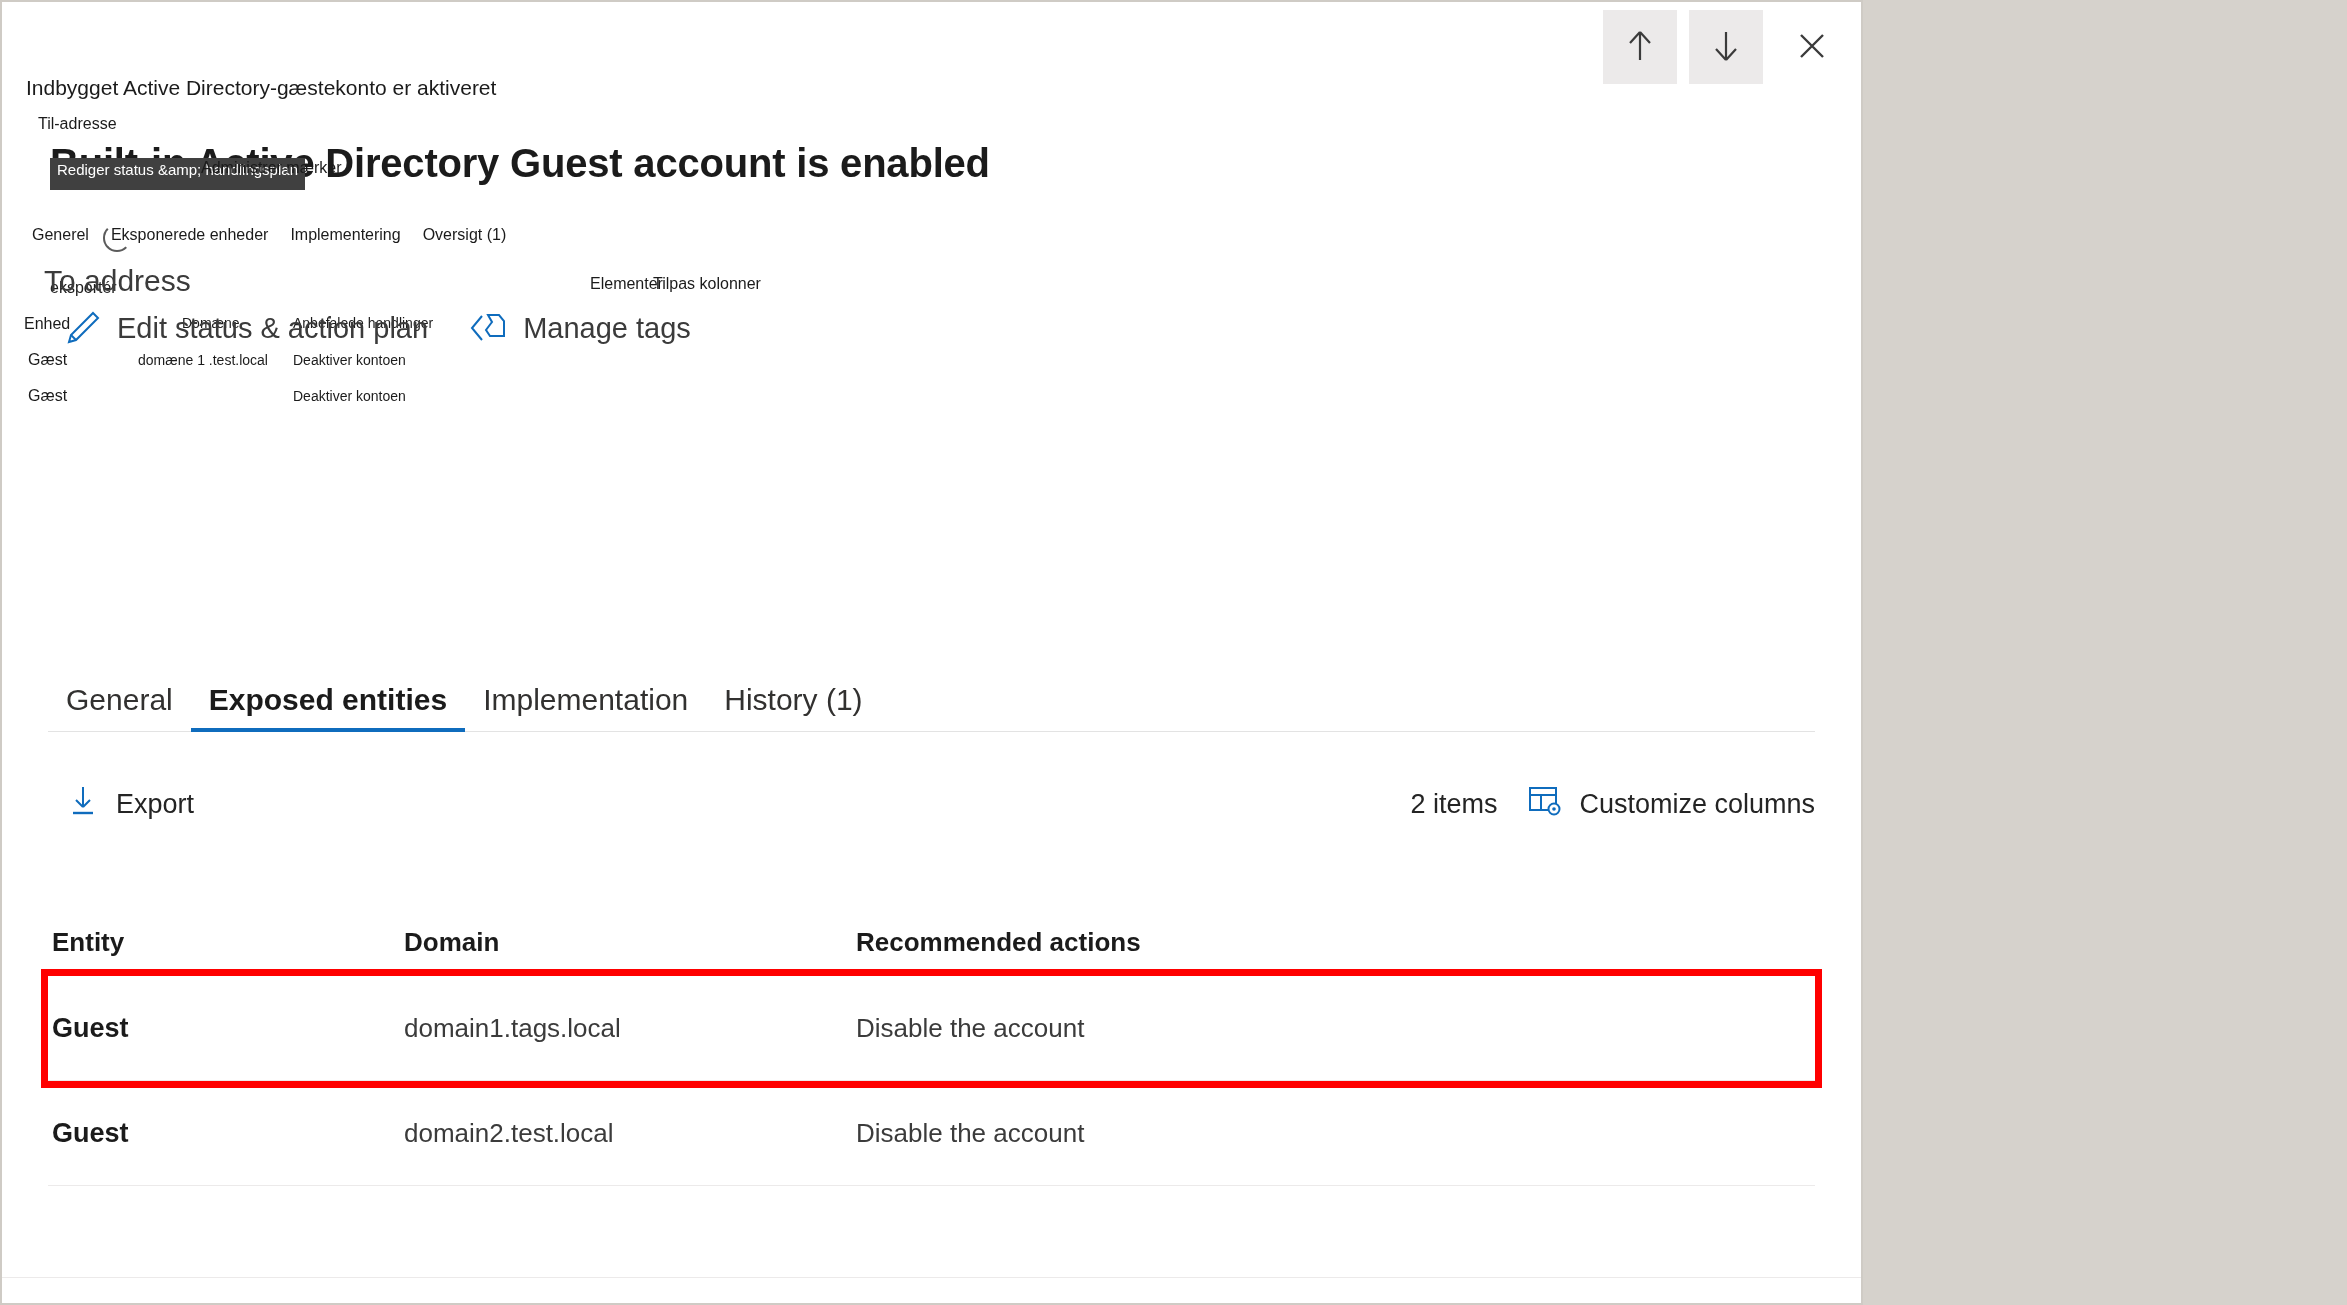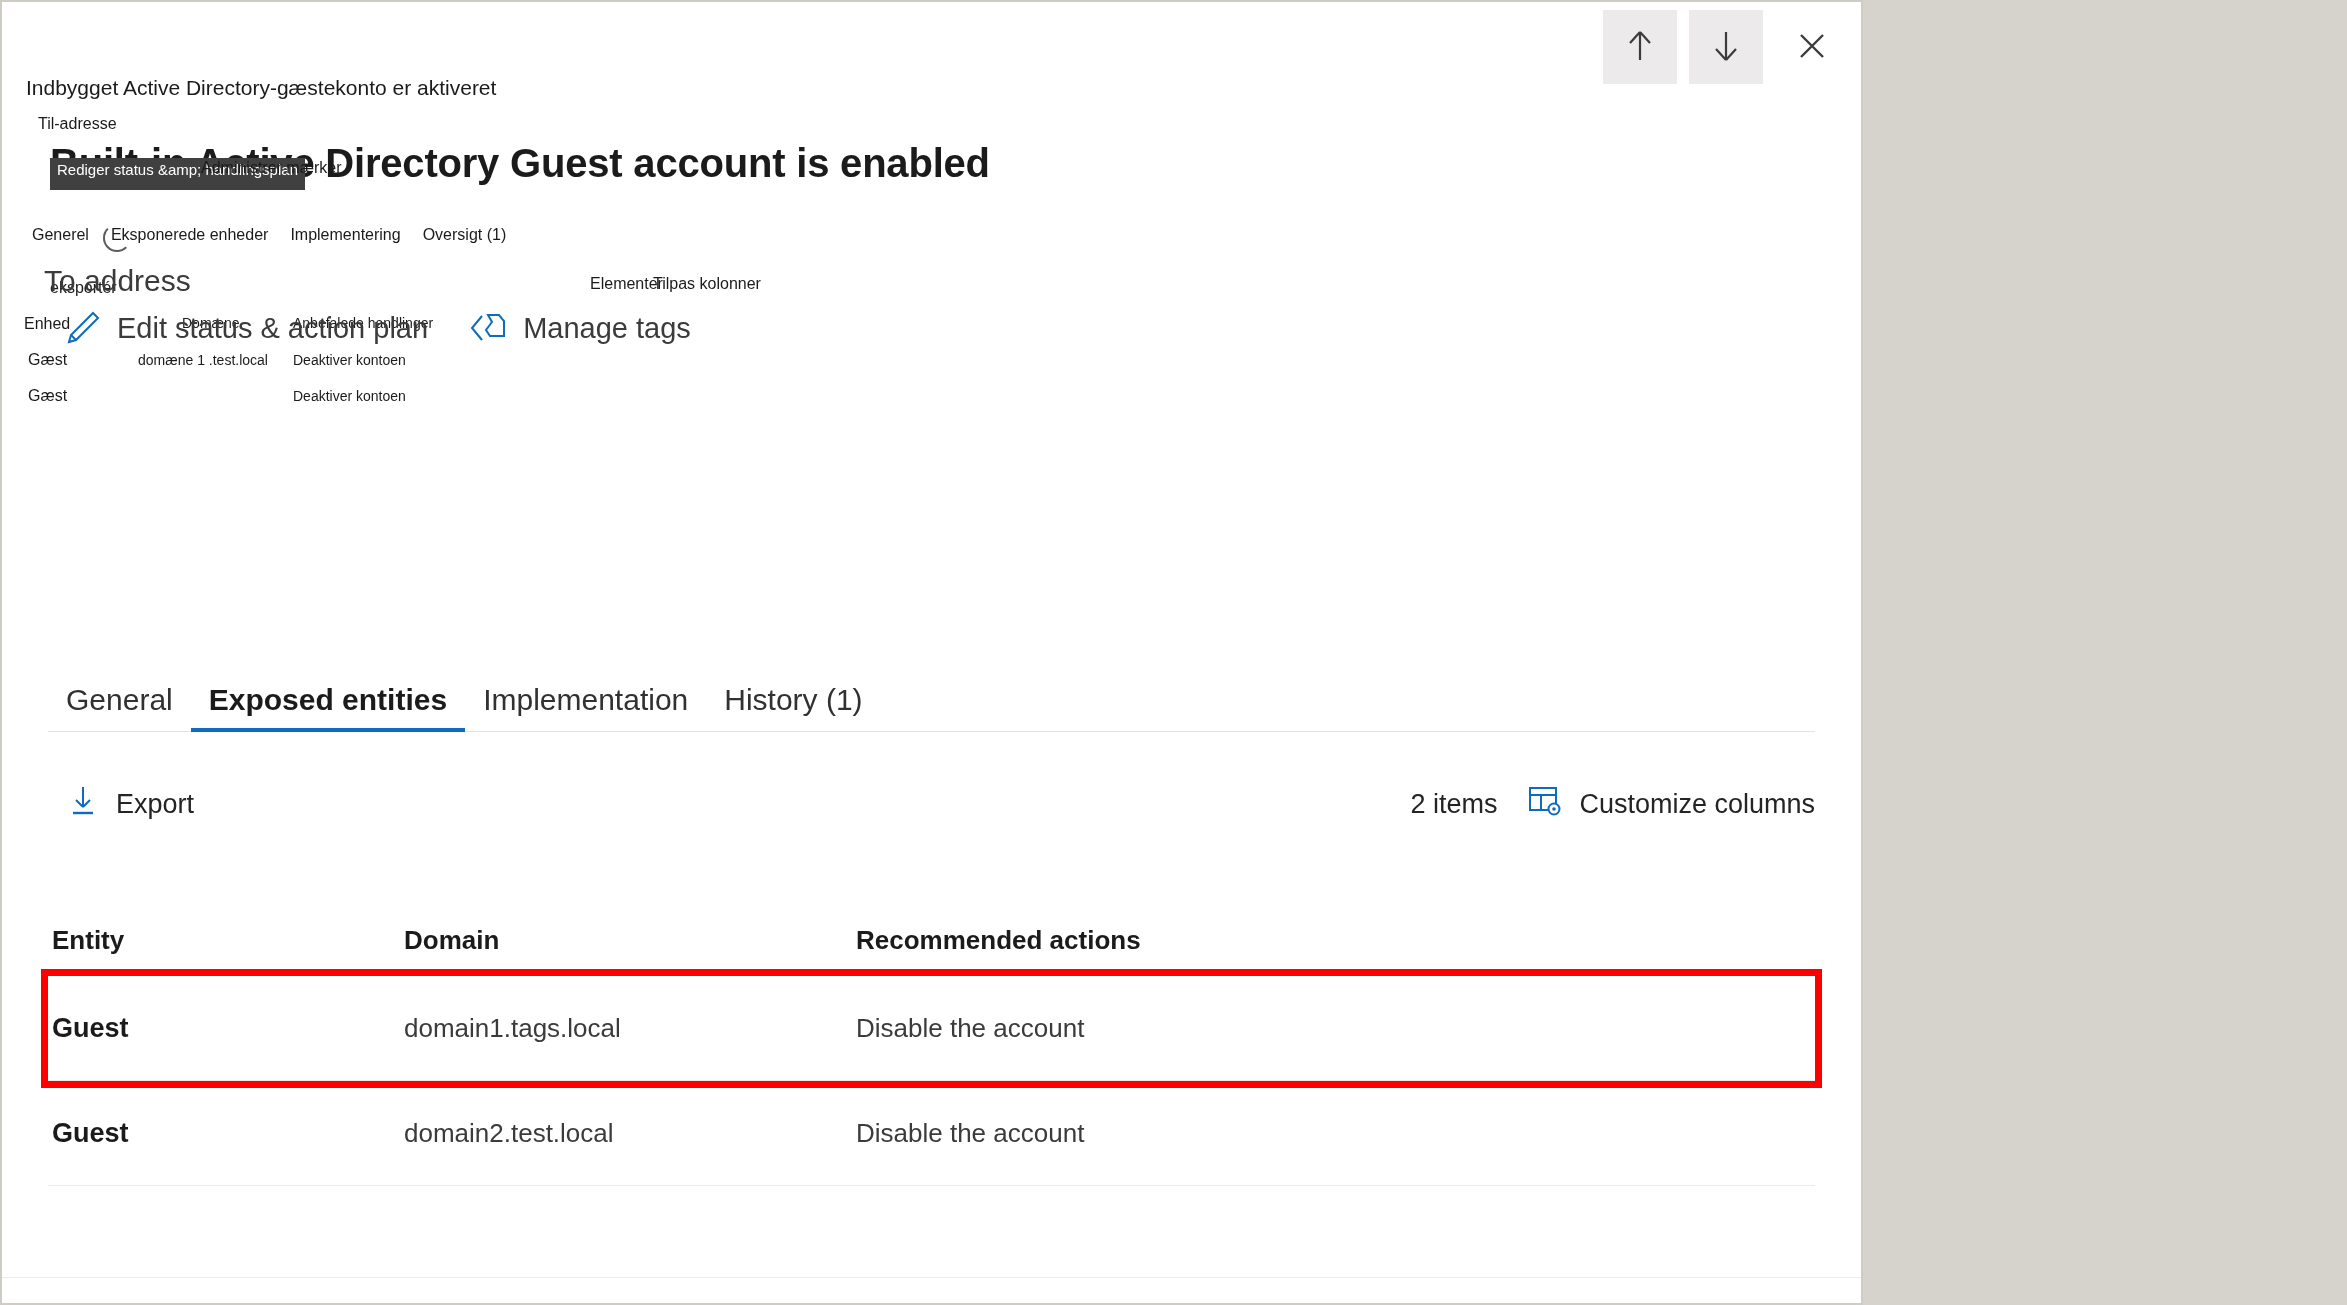--- a/index.html
+++ b/index.html
@@ -226,21 +226,21 @@
     left: 46px; right: 46px; top: 908px;
     z-index: 2;
   }
   .trow {
     display: flex;
     align-items: center;
     border-bottom: 1px solid #eceaea;
     height: 105px;
     position: relative;
   }
-  .trow.head { height: 66px; border-bottom: 6px solid #14b8a6; }
+  .trow.head { height: 66px; border-bottom: 1px solid #14b8a6; }
   .trow.head .cell { font-weight: bold; font-size: 26px; color: #1b1b1b; }
   .cell { font-size: 26px; color: #3b3b3b; padding-left: 4px; }
   .c-entity { width: 352px; font-weight: bold; color: #1b1b1b; font-size: 27px; }
   .c-domain { width: 452px; }
   .c-rec    { flex: 1; }
   #row-1 { outline: 7px solid #ff0000; outline-offset: 0px; z-index: 5; background: #fff; }
 
   
   #footer {
     position: absolute;

